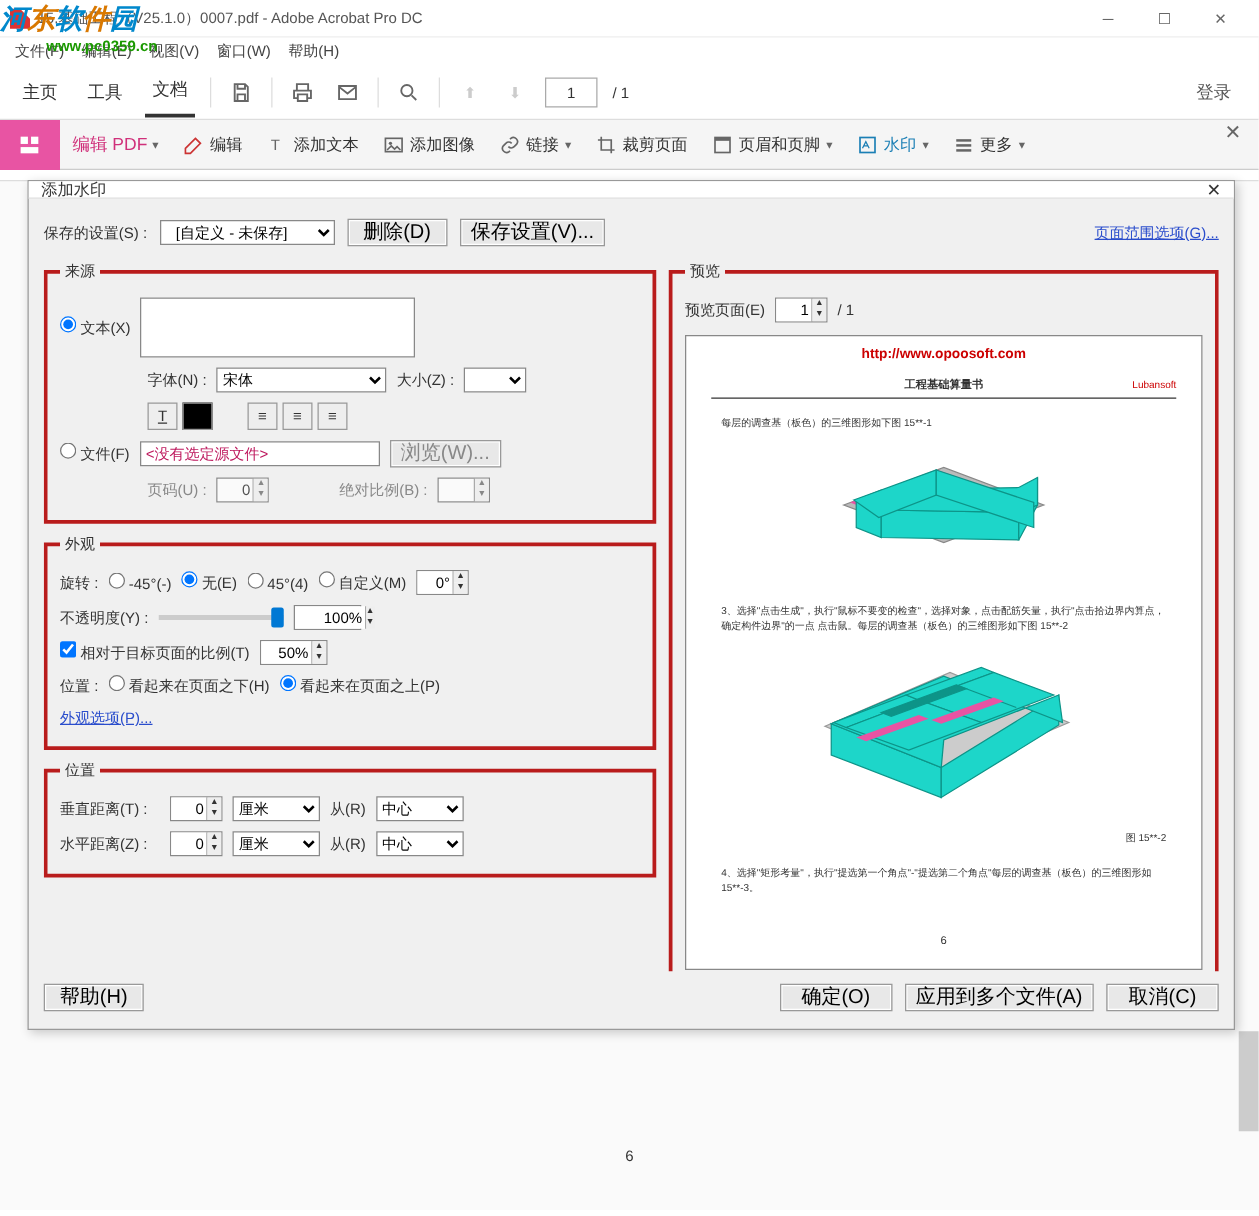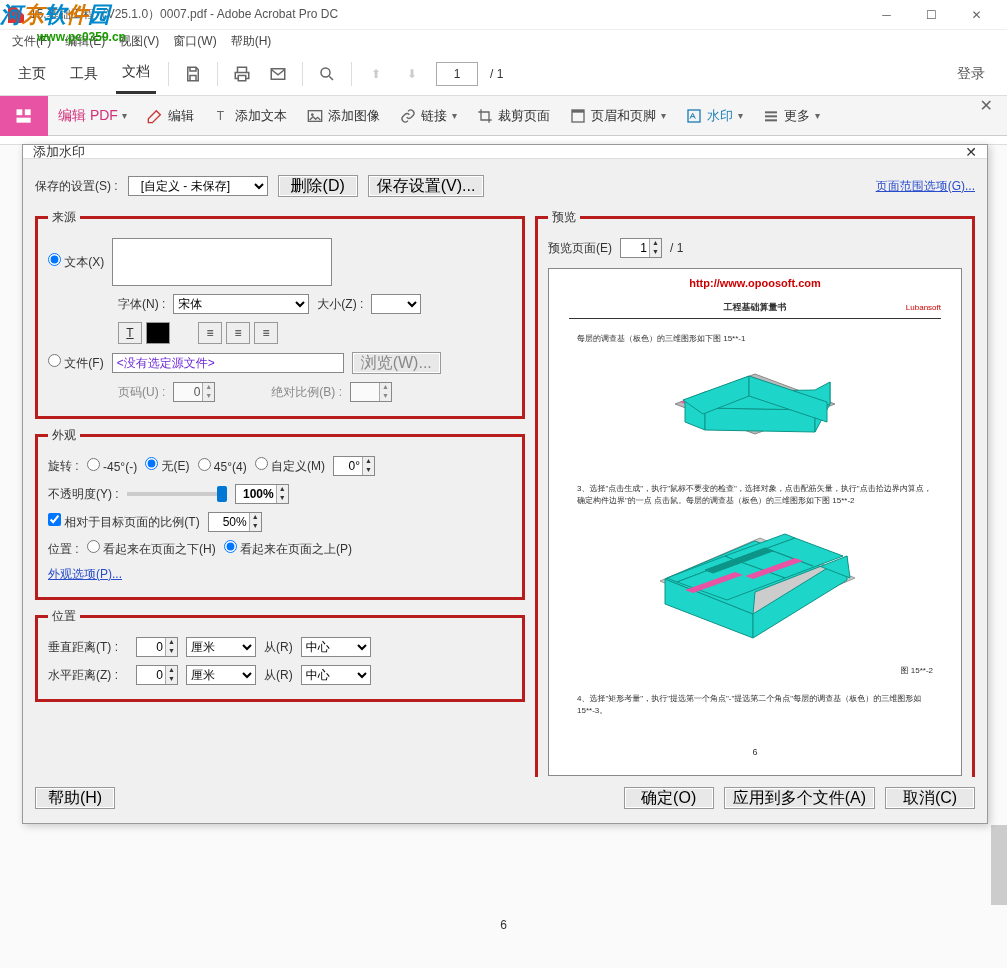--- a/index.html
+++ b/index.html
@@ -265,21 +265,21 @@
           <div class="row" style="padding-left:70px; gap:4px">
             <div class="small-btn" style="text-decoration:underline">T</div>
             <div class="small-btn black"></div>
             <div style="width:20px"></div>
             <div class="small-btn">≡</div>
             <div class="small-btn">≡</div>
             <div class="small-btn">≡</div>
           </div>
           <div class="row">
             <label><input type="radio" name="src" style=""> <span>文件(F)</span></label>
-            <input type="text" class="txtbox" style="width: 232px; color: #6d28d9;" value="&lt;没有选定源文件&gt;">
+            <input type="text" class="txtbox" style="width: 192px; color: #be185d;" value="&lt;没有选定源文件&gt;">
             <button class="btn-std" style="color:#888">浏览(W)...</button>
           </div>
           <div class="row" style="padding-left:70px;color:#888">
             <label>页码(U) :</label>
             <div class="num-box">
                 <input disabled="" value="0" style="">
                 <div class="spinbtns">
                   <span>▲</span>
                   <span>▼</span>
                 </div>
@@ -311,21 +311,21 @@
                   <span>▼</span>
                 </div>
               </div>
           </div>
           <div class="row">
             <label>不透明度(Y) :</label>
             <div class="slider">
                 <div class="thumb"></div>
               </div>
             <div class="num-box" style="width:54px">
-                <input style="width: 40px; font-weight: bold;" value="100%">
+                <input style="width: 56px;" value="100%">
                 <div class="spinbtns">
                   <span>▲</span>
                   <span>▼</span>
                 </div>
               </div>
           </div>
           <div class="row">
             <label><input type="checkbox" checked="" style=""> <span>相对于目标页面的比例(T)</span></label>
             <div class="num-box" style="width:54px">
                 <input style="width: 40px;" value="50%">

